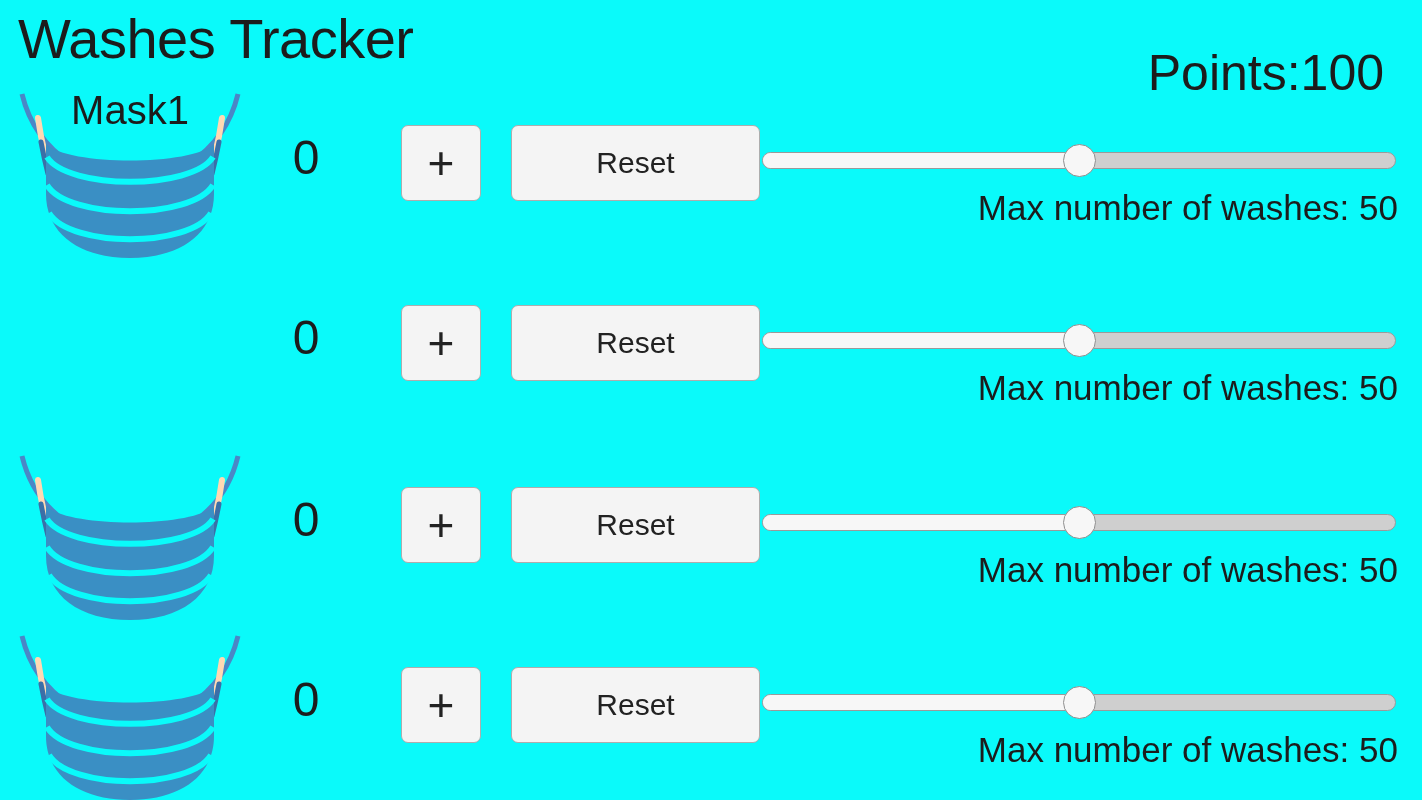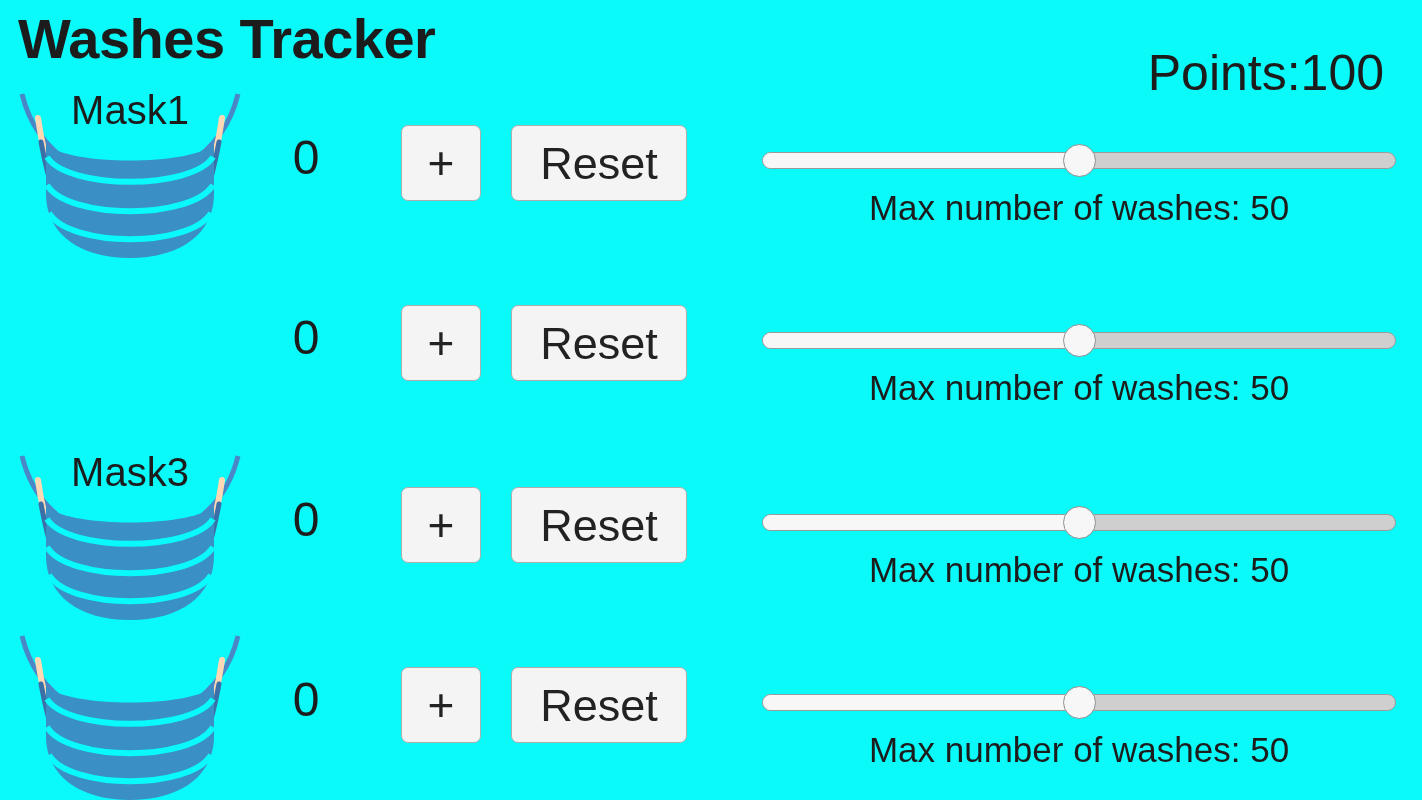--- a/index.html
+++ b/index.html
@@ -24,21 +24,20 @@
     height: 82px;
   }
   #page-title {
     position: absolute;
     left: 18px;
     top: 6px;
     font-size: 56px;
     color: #1c1c1c;
     letter-spacing: -0.5px;
     white-space: nowrap;
-    font-weight: bold;
   }
   #points-display {
     position: absolute;
     right: 38px;
     top: 8px;
     font-size: 50px;
     color: #1c1c1c;
     white-space: nowrap;
     margin-top: 36px;
   }
@@ -114,23 +113,23 @@
   .btn-plus {
     left: 401px;
     top: 45px;
     width: 80px;
     height: 76px;
     font-size: 46px;
   }
   .btn-reset {
     left: 511px;
     top: 45px;
-    width: 176px;
+    width: 249px;
     height: 76px;
-    font-size: 45px;
+    font-size: 30px;
   }
 
   
   .slider-wrap {
     position: absolute;
     left: 760px;
     top: 60px;
     width: 638px;
     height: 40px;
   }
@@ -164,21 +163,21 @@
     border: 1px solid #8f8f8f;
     border-radius: 50%;
     box-sizing: border-box;
     cursor: pointer;
   }
   .slider-caption {
     position: absolute;
     left: 760px;
     top: 108px;
     width: 638px;
-    text-align: center;
+    text-align: right;
     font-size: 35px;
     color: #1c1c1c;
     white-space: nowrap;
   }
 </style>
 </head>
 <body>
 
 <div id="app-header">
   <div id="page-title">Washes Tracker</div>
@@ -231,21 +230,20 @@
       <path d="M14 12 C 30 78, 90 100, 122 100 C 154 100, 214 78, 230 12" fill="none" stroke="#4a87c6" stroke-width="5"></path>
       <path d="M30 36 C 33 58, 36 68, 38 76" fill="none" stroke="#ffd9b3" stroke-width="6" stroke-linecap="round"></path>
       <path d="M214 36 C 211 58, 208 68, 206 76" fill="none" stroke="#ffd9b3" stroke-width="6" stroke-linecap="round"></path>
       <path d="M33 60 C 36 76, 38 84, 40 92" fill="none" stroke="#3a6fa8" stroke-width="5" stroke-linecap="round"></path>
       <path d="M211 60 C 208 76, 206 84, 204 92" fill="none" stroke="#3a6fa8" stroke-width="5" stroke-linecap="round"></path>
       <path d="M38 62 C 60 84, 184 84, 206 62 L 206 112 C 206 152, 172 176, 122 176 C 72 176, 38 152, 38 112 Z" fill="#3a8fc4"></path>
       <path d="M39 75 C 60 108, 184 108, 205 75" fill="none" stroke="#0AFAFA" stroke-width="6"></path>
       <path d="M39 103 C 60 138, 184 138, 205 103" fill="none" stroke="#0AFAFA" stroke-width="6"></path>
       <path d="M41 131 C 62 166, 182 166, 203 131" fill="none" stroke="#0AFAFA" stroke-width="6"></path>
     </svg>
-    <div class="mask-label">Mask3</div>
   </div>
   <div class="wash-count">0</div>
   <button class="btn btn-plus">+</button>
   <button class="btn btn-reset">Reset</button>
   <div class="slider-wrap">
     <div class="slider-track">
       <div class="slider-fill" style="width: 50%;"></div>
     </div>
     <div class="slider-thumb" style="left: 50%;"></div>
   </div>

